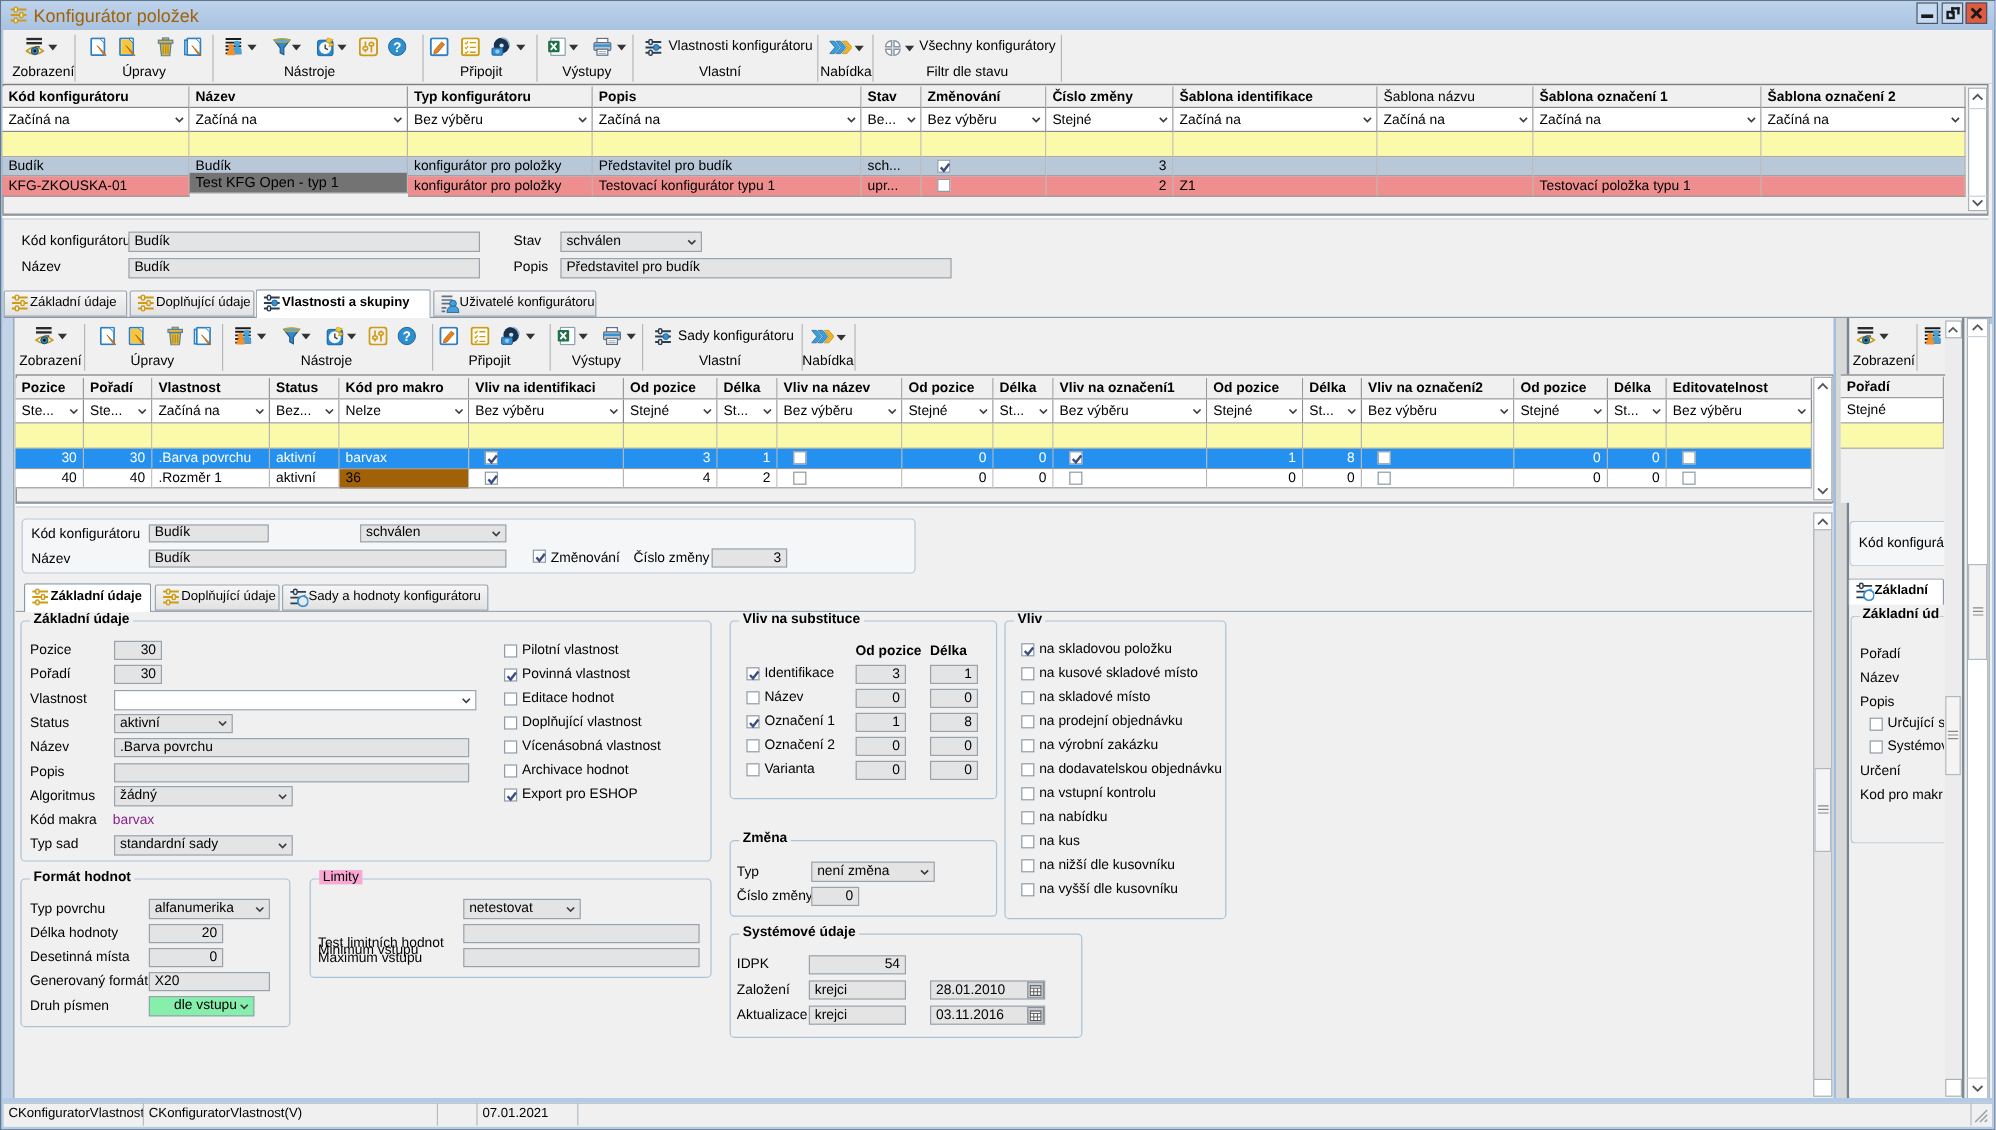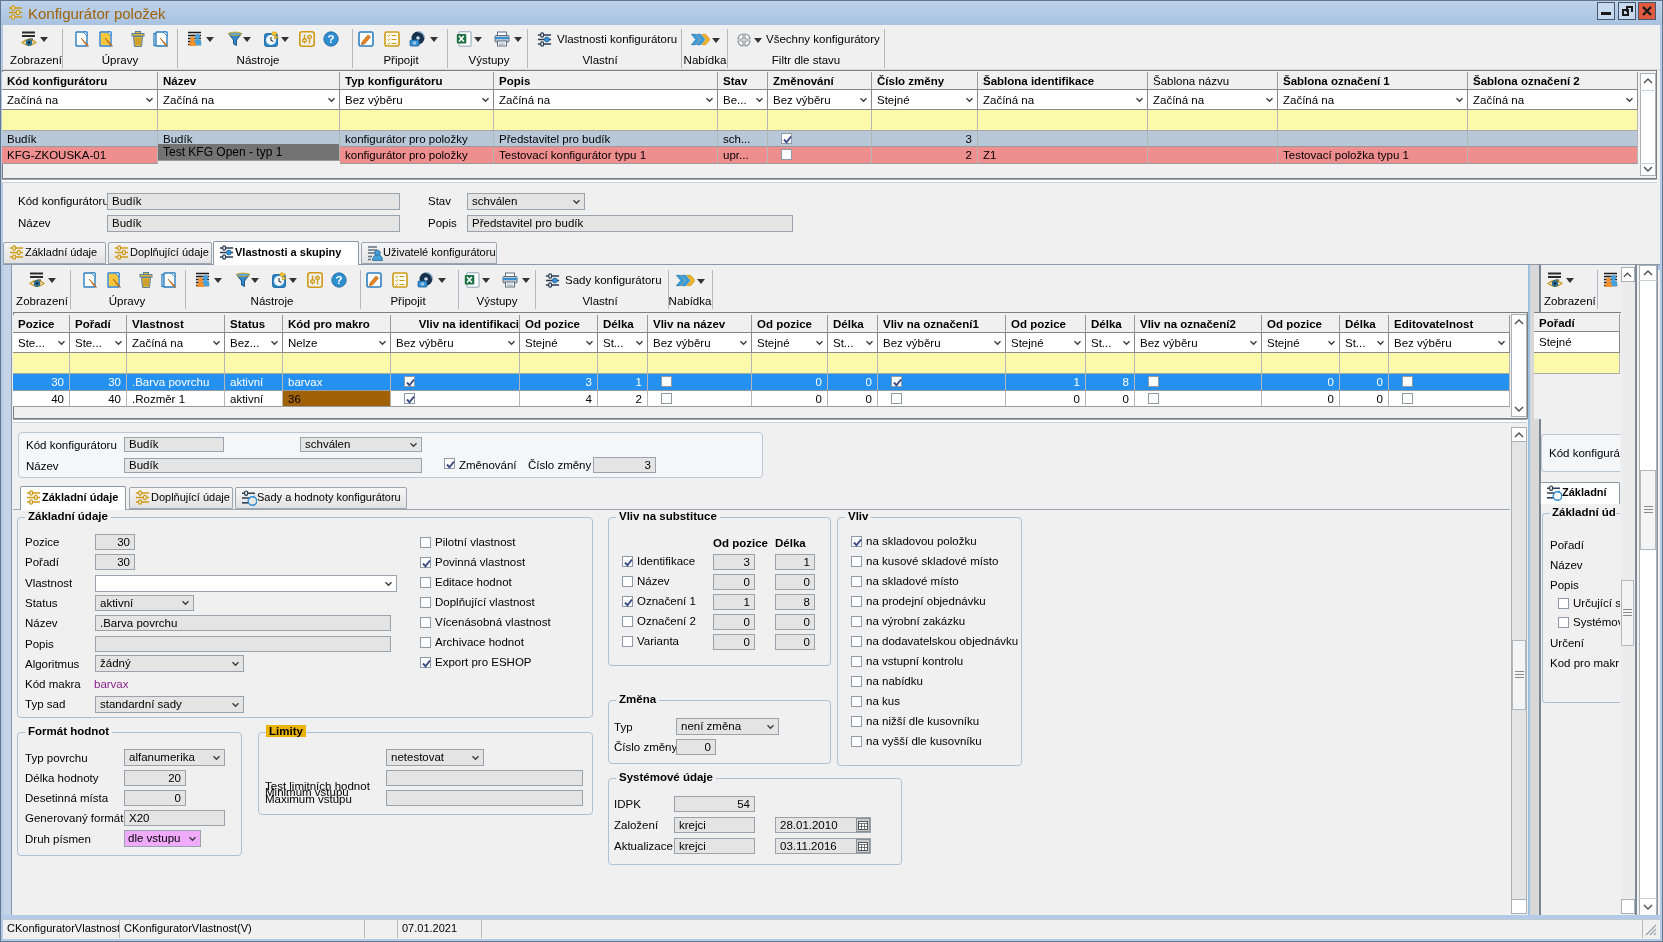--- a/index.html
+++ b/index.html
@@ -452,21 +452,21 @@
 <div class="ab lbl" style="left:408px;top:295px;transform:translateX(-50%);font-size:11.5px">Připojit</div>
 <div class="ab lbl" style="left:497px;top:295px;transform:translateX(-50%);font-size:11.5px">Výstupy</div>
 <div class="ab lbl" style="left:600px;top:295px;transform:translateX(-50%);font-size:11.5px">Vlastní</div>
 <div class="ab lbl" style="left:690px;top:295px;transform:translateX(-50%);font-size:11.5px">Nabídka</div>
 <div class="ab" style="left:13px;top:312px;width:1515px;height:107px;background:#f0f0f0;border:1px solid #7e7e7e"></div>
 <div class="ab" style="left:13px;top:315px;width:57px;height:18px;background:#f0f0f0;border-right:1px solid #9a9a9a;border-bottom:1px solid #868686;font-weight:bold;font-size:11.5px;color:#000;line-height:18px;padding-left:5px;text-align:left;white-space:nowrap;overflow:hidden">Pozice</div>
 <div class="ab" style="left:70px;top:315px;width:57px;height:18px;background:#f0f0f0;border-right:1px solid #9a9a9a;border-bottom:1px solid #868686;font-weight:bold;font-size:11.5px;color:#000;line-height:18px;padding-left:5px;text-align:left;white-space:nowrap;overflow:hidden">Pořadí</div>
 <div class="ab" style="left:127px;top:315px;width:98px;height:18px;background:#f0f0f0;border-right:1px solid #9a9a9a;border-bottom:1px solid #868686;font-weight:bold;font-size:11.5px;color:#000;line-height:18px;padding-left:5px;text-align:left;white-space:nowrap;overflow:hidden">Vlastnost</div>
 <div class="ab" style="left:225px;top:315px;width:58px;height:18px;background:#f0f0f0;border-right:1px solid #9a9a9a;border-bottom:1px solid #868686;font-weight:bold;font-size:11.5px;color:#000;line-height:18px;padding-left:5px;text-align:left;white-space:nowrap;overflow:hidden">Status</div>
 <div class="ab" style="left:283px;top:315px;width:108px;height:18px;background:#f0f0f0;border-right:1px solid #9a9a9a;border-bottom:1px solid #868686;font-weight:bold;font-size:11.5px;color:#000;line-height:18px;padding-left:5px;text-align:left;white-space:nowrap;overflow:hidden">Kód pro makro</div>
-<div class="ab" style="left:391px;top:315px;width:129px;height:18px;background:#f0f0f0;border-right:1px solid #9a9a9a;border-bottom:1px solid #868686;font-weight:bold;font-size:11.5px;color:#000;line-height:18px;padding-left:5px;text-align:right;white-space:nowrap;overflow:hidden">Vliv na identifikaci</div>
+<div class="ab" style="left:391px;top:315px;width:129px;height:18px;background:#f0f0f0;border-right:1px solid #9a9a9a;border-bottom:1px solid #868686;font-weight:bold;font-size:11.5px;color:#000;line-height:18px;padding-left:5px;text-align:left;white-space:nowrap;overflow:hidden">Vliv na identifikaci</div>
 <div class="ab" style="left:520px;top:315px;width:78px;height:18px;background:#f0f0f0;border-right:1px solid #9a9a9a;border-bottom:1px solid #868686;font-weight:bold;font-size:11.5px;color:#000;line-height:18px;padding-left:5px;text-align:left;white-space:nowrap;overflow:hidden">Od pozice</div>
 <div class="ab" style="left:598px;top:315px;width:50px;height:18px;background:#f0f0f0;border-right:1px solid #9a9a9a;border-bottom:1px solid #868686;font-weight:bold;font-size:11.5px;color:#000;line-height:18px;padding-left:5px;text-align:left;white-space:nowrap;overflow:hidden">Délka</div>
 <div class="ab" style="left:648px;top:315px;width:104px;height:18px;background:#f0f0f0;border-right:1px solid #9a9a9a;border-bottom:1px solid #868686;font-weight:bold;font-size:11.5px;color:#000;line-height:18px;padding-left:5px;text-align:left;white-space:nowrap;overflow:hidden">Vliv na název</div>
 <div class="ab" style="left:752px;top:315px;width:76px;height:18px;background:#f0f0f0;border-right:1px solid #9a9a9a;border-bottom:1px solid #868686;font-weight:bold;font-size:11.5px;color:#000;line-height:18px;padding-left:5px;text-align:left;white-space:nowrap;overflow:hidden">Od pozice</div>
 <div class="ab" style="left:828px;top:315px;width:50px;height:18px;background:#f0f0f0;border-right:1px solid #9a9a9a;border-bottom:1px solid #868686;font-weight:bold;font-size:11.5px;color:#000;line-height:18px;padding-left:5px;text-align:left;white-space:nowrap;overflow:hidden">Délka</div>
 <div class="ab" style="left:878px;top:315px;width:128px;height:18px;background:#f0f0f0;border-right:1px solid #9a9a9a;border-bottom:1px solid #868686;font-weight:bold;font-size:11.5px;color:#000;line-height:18px;padding-left:5px;text-align:left;white-space:nowrap;overflow:hidden">Vliv na označení1</div>
 <div class="ab" style="left:1006px;top:315px;width:80px;height:18px;background:#f0f0f0;border-right:1px solid #9a9a9a;border-bottom:1px solid #868686;font-weight:bold;font-size:11.5px;color:#000;line-height:18px;padding-left:5px;text-align:left;white-space:nowrap;overflow:hidden">Od pozice</div>
 <div class="ab" style="left:1086px;top:315px;width:49px;height:18px;background:#f0f0f0;border-right:1px solid #9a9a9a;border-bottom:1px solid #868686;font-weight:bold;font-size:11.5px;color:#000;line-height:18px;padding-left:5px;text-align:left;white-space:nowrap;overflow:hidden">Délka</div>
 <div class="ab" style="left:1135px;top:315px;width:127px;height:18px;background:#f0f0f0;border-right:1px solid #9a9a9a;border-bottom:1px solid #868686;font-weight:bold;font-size:11.5px;color:#000;line-height:18px;padding-left:5px;text-align:left;white-space:nowrap;overflow:hidden">Vliv na označení2</div>
 <div class="ab" style="left:1262px;top:315px;width:78px;height:18px;background:#f0f0f0;border-right:1px solid #9a9a9a;border-bottom:1px solid #868686;font-weight:bold;font-size:11.5px;color:#000;line-height:18px;padding-left:5px;text-align:left;white-space:nowrap;overflow:hidden">Od pozice</div>
@@ -713,25 +713,25 @@
 <div class="ab" style="left:124px;top:749px;width:101px;height:17px;background:#e4e4e4;border:1px solid #99a3ad;font-size:11.5px;color:#000;line-height:15px;padding-left:4px;white-space:nowrap;overflow:hidden">alfanumerika<svg class="cv" viewBox="0 0 10 7">
       <path d="M1.5 1.5l3.5 3.5 3.5-3.5" stroke="#3c3c3c" stroke-width="1.6" fill="none"></path>
     </svg></div>
 <div class="ab lbl" style="left:25px;top:772px;">Délka hodnoty</div>
 <div class="ab" style="left:124px;top:770px;width:62px;height:16px;background:#e4e4e4;border:1px solid #99a3ad;font-size:11.5px;color:#000;line-height:14px;padding-right:4px;text-align:right;white-space:nowrap;overflow:hidden">20</div>
 <div class="ab lbl" style="left:25px;top:792px;">Desetinná místa</div>
 <div class="ab" style="left:124px;top:790px;width:62px;height:16px;background:#e4e4e4;border:1px solid #99a3ad;font-size:11.5px;color:#000;line-height:14px;padding-right:4px;text-align:right;white-space:nowrap;overflow:hidden">0</div>
 <div class="ab lbl" style="left:25px;top:812px;">Generovaný formát</div>
 <div class="ab" style="left:124px;top:810px;width:101px;height:16px;background:#e4e4e4;border:1px solid #99a3ad;font-size:11.5px;color:#000;line-height:14px;padding-left:4px;text-align:left;white-space:nowrap;overflow:hidden">X20</div>
 <div class="ab lbl" style="left:25px;top:833px;">Druh písmen</div>
-<div class="ab" style="left:124px;top:830px;width:77px;height:17px;background:#f0abfc;border:1px solid #99a3ad;font-size:11.5px;color:#000;line-height:15px;padding-left:3px;white-space:nowrap;overflow:hidden">dle vstupu<svg class="cv" viewBox="0 0 10 7">
+<div class="ab" style="left:124px;top:830px;width:88px;height:17px;background:#86efac;border:1px solid #99a3ad;font-size:11.5px;color:#000;line-height:15px;padding-left:20px;white-space:nowrap;overflow:hidden">dle vstupu<svg class="cv" viewBox="0 0 10 7">
       <path d="M1.5 1.5l3.5 3.5 3.5-3.5" stroke="#3c3c3c" stroke-width="1.6" fill="none"></path>
     </svg></div>
 <div class="ab" style="left:258px;top:732px;width:335px;height:83px;border:1px solid #a9c2d8;border-radius:4px"></div>
-<div class="ab lbl" style="left:266px;top:725px;font-weight:bold;background:#eab308;padding:0 3px">Limity</div>
+<div class="ab lbl" style="left:266px;top:725px;font-weight:normal;background:#f9a8d4;padding:0 3px">Limity</div>
 <div class="ab lbl" style="left:265px;top:780px;">Test limitních hodnot</div>
 <div class="ab" style="left:386px;top:749px;width:98px;height:17px;background:#e4e4e4;border:1px solid #99a3ad;font-size:11.5px;color:#000;line-height:15px;padding-left:4px;white-space:nowrap;overflow:hidden">netestovat<svg class="cv" viewBox="0 0 10 7">
       <path d="M1.5 1.5l3.5 3.5 3.5-3.5" stroke="#3c3c3c" stroke-width="1.6" fill="none"></path>
     </svg></div>
 <div class="ab lbl" style="left:265px;top:772px;margin-top:14px;">Minimum vstupu</div>
 <div class="ab" style="left:386px;top:770px;width:197px;height:16px;background:#e4e4e4;border:1px solid #99a3ad;font-size:11.5px;color:#000;line-height:14px;padding-left:4px;text-align:left;white-space:nowrap;overflow:hidden"></div>
 <div class="ab lbl" style="left:265px;top:793px;">Maximum vstupu</div>
 <div class="ab" style="left:386px;top:790px;width:197px;height:16px;background:#e4e4e4;border:1px solid #99a3ad;font-size:11.5px;color:#000;line-height:14px;padding-left:4px;text-align:left;white-space:nowrap;overflow:hidden"></div>
 <div class="ab" style="left:608px;top:517px;width:223px;height:149px;border:1px solid #a9c2d8;border-radius:4px"></div>
 <div class="ab lbl" style="left:616px;top:510px;font-weight:bold;background:#f0f0f0;padding:0 3px">Vliv na substituce</div>

